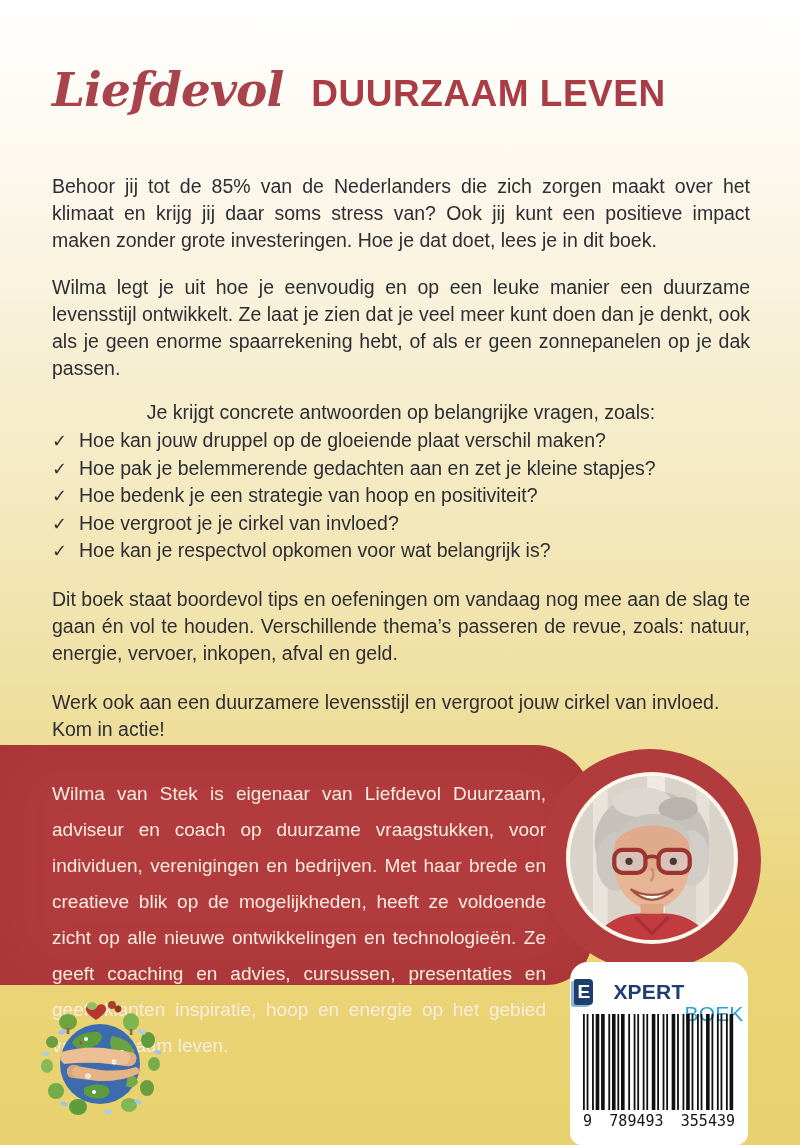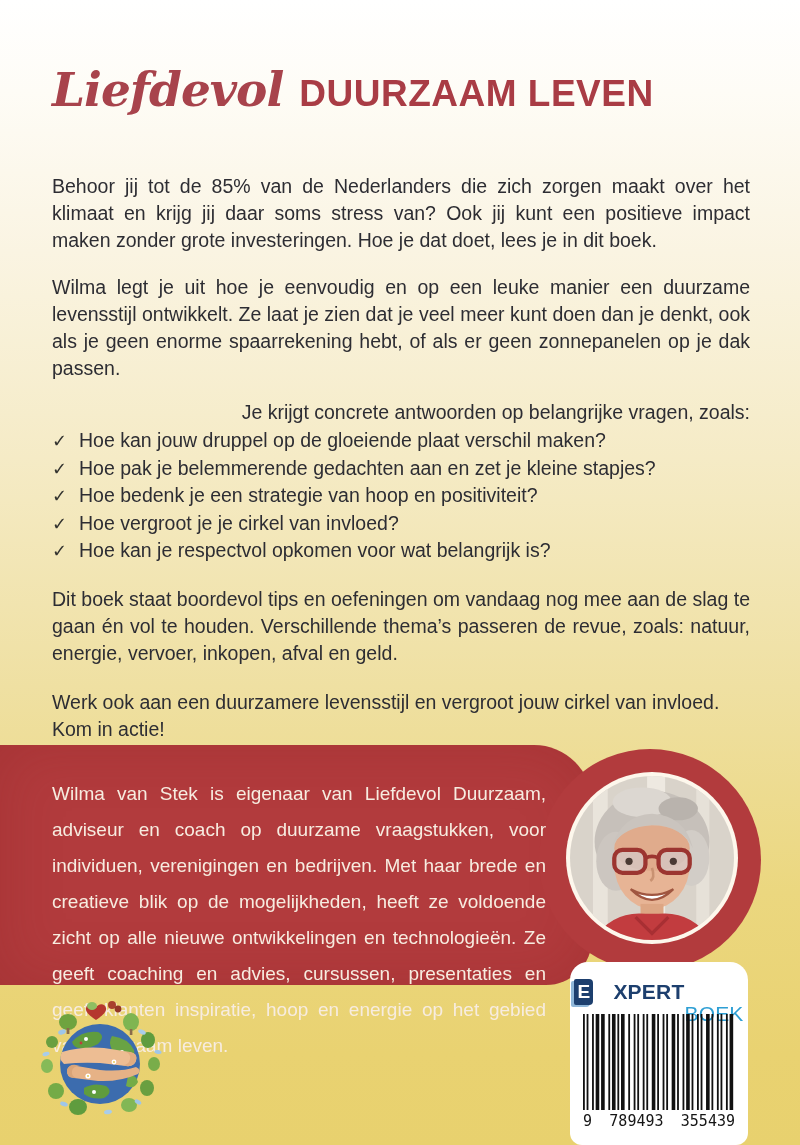--- a/index.html
+++ b/index.html
@@ -9,28 +9,28 @@
     background:linear-gradient(180deg,#ffffff 0%,#fefcf6 8%,#faf4e2 22%,#f5ebc6 40%,#efe0a2 60%,#ebd77f 78%,#e9d271 92%,#e8d16e 100%);
   }
   
   .title{position:absolute;left:52px;top:62px;display:flex;align-items:baseline;gap:16px;}
   .title-script{
     font-family:"DejaVu Serif",serif;font-style:italic;font-weight:700;
     font-size:47px;color:#a8434c;letter-spacing:-1px;text-align:right;
   }
   .title-caps{
     font-family:"Liberation Sans",sans-serif;font-weight:700;
-    font-size:37px;color:#a93c45;letter-spacing:0.5px;
+    font-size:37px;color:#a93c45;letter-spacing:0.5px;margin-left:12px;
   }
   
   .body-text{position:absolute;left:52px;width:698px;color:#2d2d33;
     font-size:19.5px;line-height:27px;text-align:justify;}
   .p1{top:152px;margin-top:21px;}
   .p2{top:254px;}
-  .lead{top:379px;text-align:right;}
+  .lead{top:379px;text-align:center;}
   .p3{top:566px;}
   .p4{top:669px;text-align:left;}
   .checklist{position:absolute;left:52px;top:427px;width:698px;color:#2d2d33;
     font-size:19.5px;}
   .check-row{display:flex;align-items:baseline;line-height:26.5px;}
   .check{width:27px;flex:0 0 27px;color:#33332f;font-size:18px;}
   
   .bio-box{
     position:absolute;left:0;top:745px;width:592px;height:240px;
     background:#b23b3d;border-radius:0 58px 46px 0;

